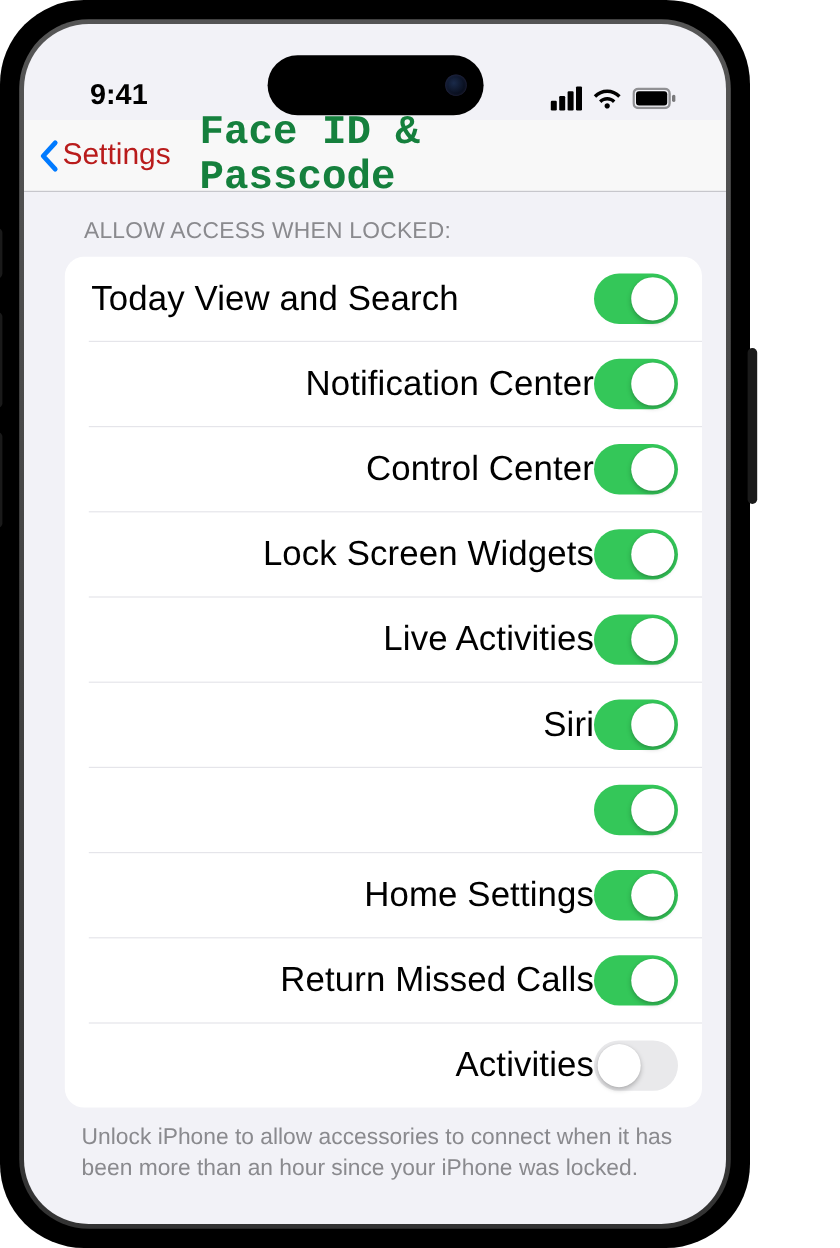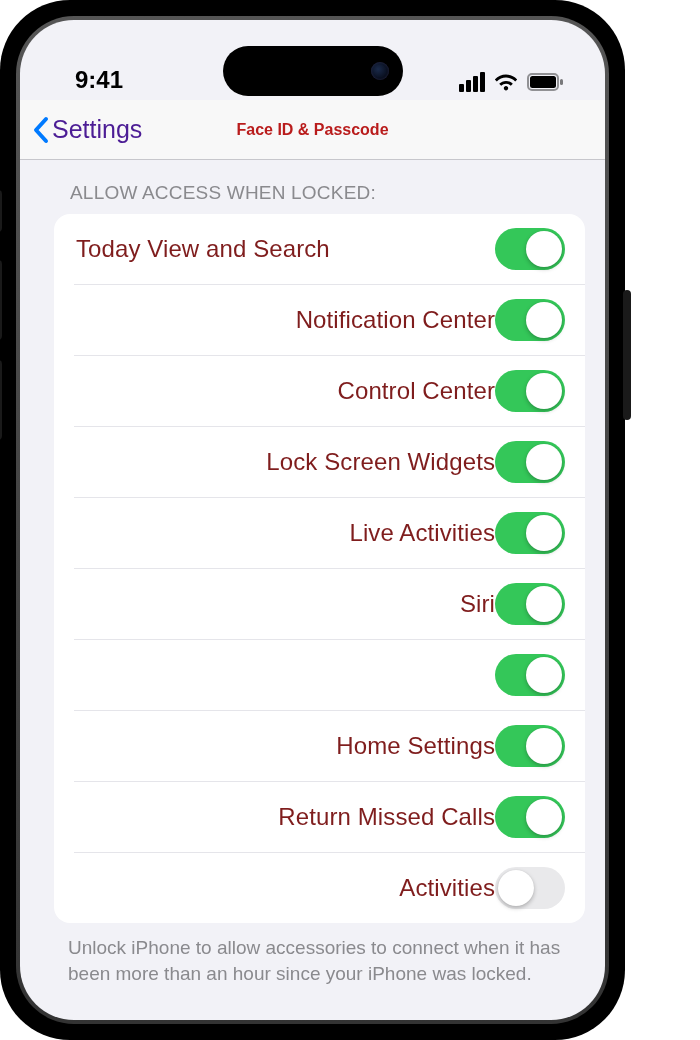--- a/index.html
+++ b/index.html
@@ -84,32 +84,33 @@
     height: 60px;
     display:flex;
     align-items:center;
     position:relative;
     border-bottom:1px solid #c7c7cc;
     padding: 0 12px;
   }
   .back-area {
     display:flex;
     align-items:center;
-    color:#4c1d95;
+    color:#b91c1c;
     font-size:25px;
     gap:2px;
   }
   .back-chevron svg { display:block; }
   .nav-title {
     position:absolute;
     left:50%;
     transform:translateX(-50%);
-    font-size:16px;
+    font-size:34px;
     font-weight:600;
-    color:#b91c1c;
+    color:#15803d;
+    font-family:Liberation Mono, monospace;
   }
 
   .content {
     height: calc(100% - 140px);
     overflow:hidden;
     padding-top:12px;
     margin-left:14px;
   }
   .section-header {
     font-size:19px;
@@ -128,22 +129,22 @@
     align-items:center;
     justify-content:space-between;
     padding: 14px 20px 14px 22px;
     min-height:62px;
   }
   .row + .row { border-top:1px solid #e5e5ea; margin-left:20px; padding-left:2px;justify-content:flex-end; }
   
   .row + .row .row-label { margin-left:0; }
   .list .row:first-child { }
   .row-label {
-    font-size:24px;
-    color:#7f1d1d;
+    font-size:29px;
+    color:#000000;
     letter-spacing:0.1px;
   }
   .switch {
     width:70px;
     height:42px;
     border-radius:21px;
     position:relative;
     flex-shrink:0;
   }
   .switch.on { background:#34c759; }

